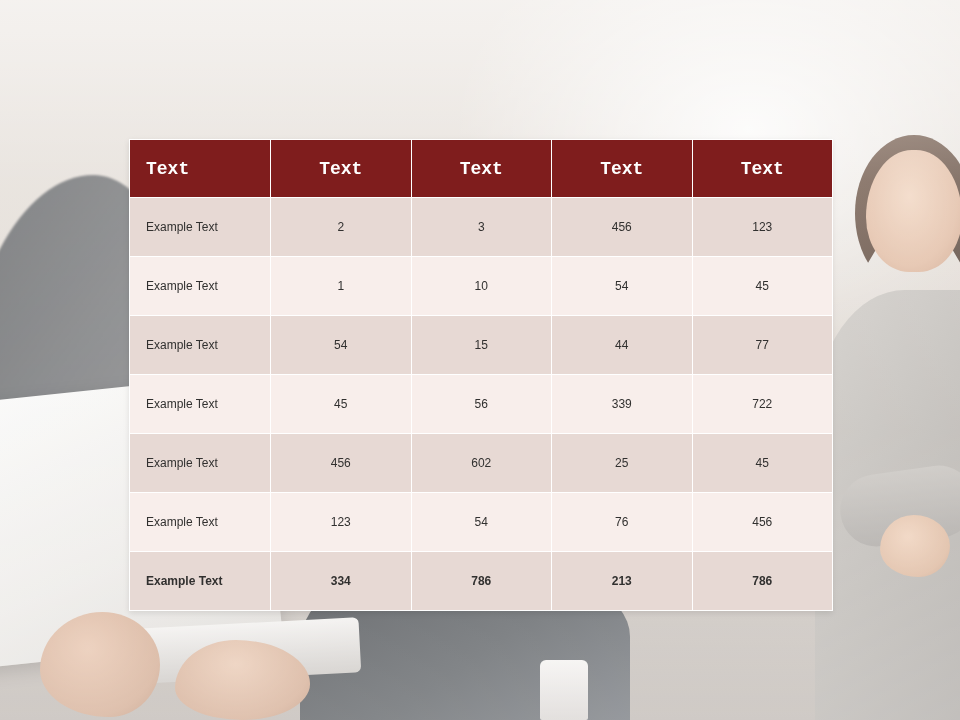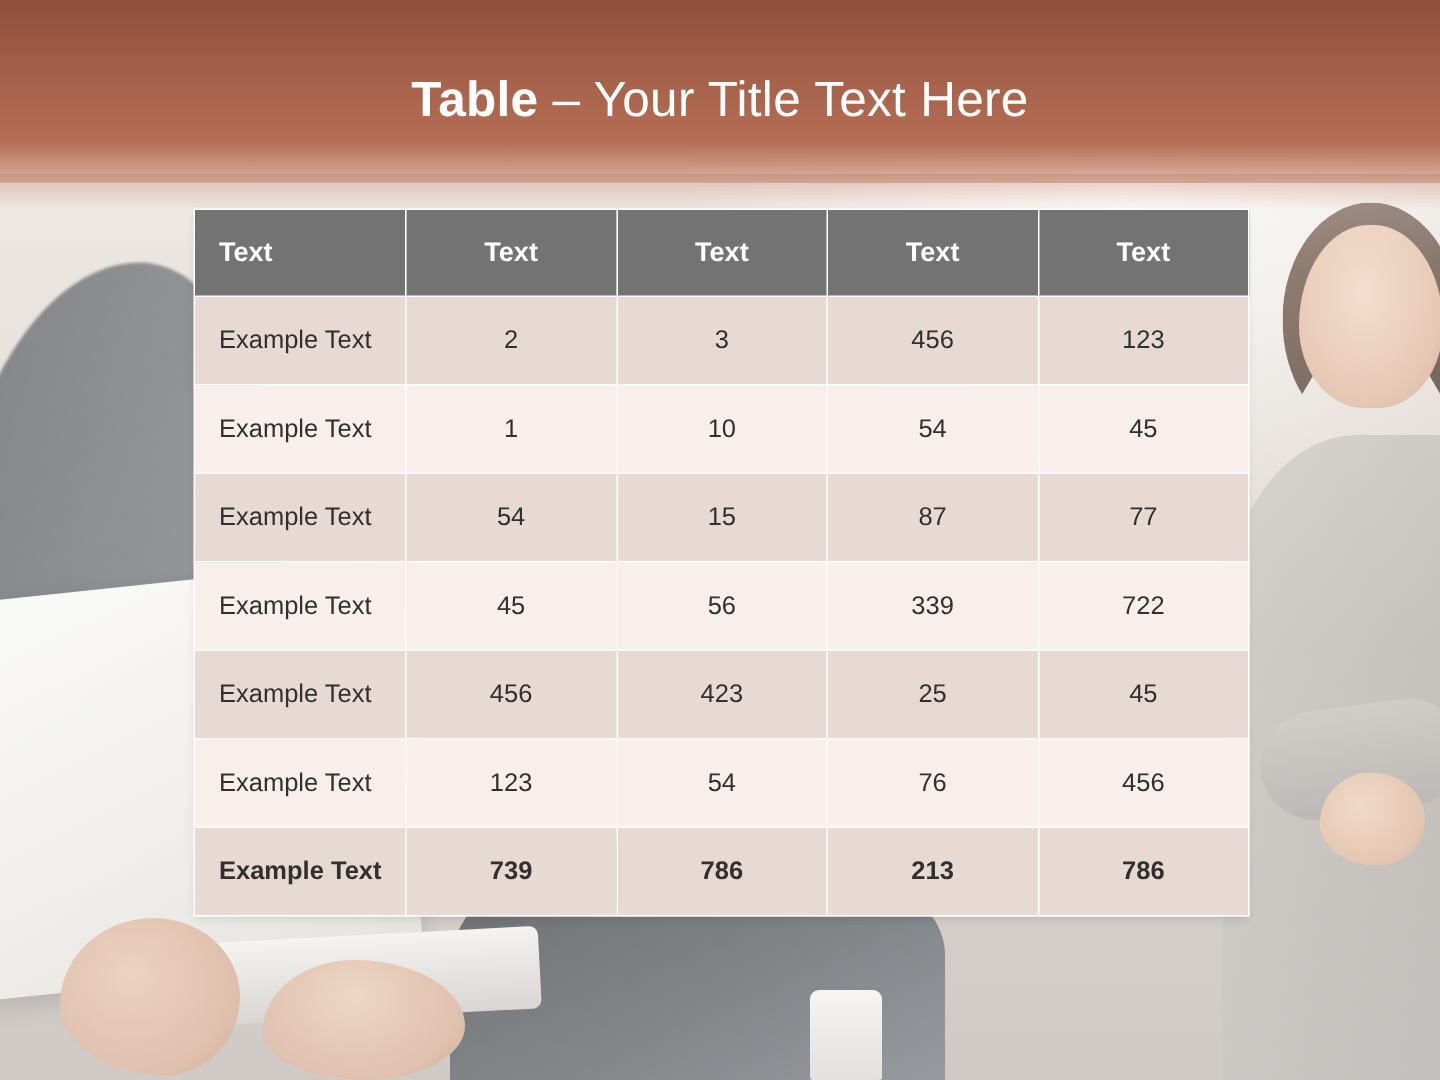--- a/index.html
+++ b/index.html
@@ -204,32 +204,33 @@
   }
   table.data {
     border-collapse: collapse;
     width: 703px;
     table-layout: fixed;
   }
   table.data th, table.data td {
     border: 1px solid #ffffff;
     height: 59px;
     padding: 0 14px;
-    font-size: 17px;
+    font-size: 12px;
     color: #31302f;
     text-align: center;
     vertical-align: middle;
     box-sizing: border-box;
   }
   table.data th {
-    background: #737373;
+    background: #7f1d1d;
     color: #ffffff;
     font-size: 18px;
     font-weight: bold;
     height: 58px;
+    font-family: Liberation Mono, monospace;
   }
   table.data th:first-child,
   table.data td:first-child {
     text-align: left;
     padding-left: 16px;
   }
   .row-dark td { background: #e7d9d4; }
   .row-light td { background: #f8eeeb; }
   .row-total td {
     background: #e7d9d4;
@@ -252,23 +253,20 @@
     <div class="fig-right-hand"></div>
     <div class="fig-center"></div>
     <div class="tie-white"></div>
     <div class="laptop-lid"></div>
     <div class="laptop-base"></div>
     <div class="hand-a"></div>
     <div class="hand-b"></div>
   </div>
   <div class="bg-haze"></div>
 
-  <div class="title-band">
-    <div class="title-text"><span class="title-strong">Table</span><span class="title-rest"> – Your Title Text Here</span></div>
-  </div>
 
   <div class="table-wrap">
     <table class="data">
       <colgroup>
         <col class="col-first">
         <col class="col-rest">
         <col class="col-rest">
         <col class="col-rest">
         <col class="col-rest">
       </colgroup>
@@ -293,47 +291,47 @@
           <td>Example Text</td>
           <td>1</td>
           <td>10</td>
           <td>54</td>
           <td>45</td>
         </tr>
         <tr class="row-dark">
           <td>Example Text</td>
           <td>54</td>
           <td>15</td>
-          <td>87</td>
+          <td>44</td>
           <td>77</td>
         </tr>
         <tr class="row-light">
           <td>Example Text</td>
           <td>45</td>
           <td>56</td>
           <td>339</td>
           <td>722</td>
         </tr>
         <tr class="row-dark">
           <td>Example Text</td>
           <td>456</td>
-          <td>423</td>
+          <td>602</td>
           <td>25</td>
           <td>45</td>
         </tr>
         <tr class="row-light">
           <td>Example Text</td>
           <td>123</td>
           <td>54</td>
           <td>76</td>
           <td>456</td>
         </tr>
         <tr class="row-total">
           <td>Example Text</td>
-          <td>739</td>
+          <td>334</td>
           <td>786</td>
           <td>213</td>
           <td>786</td>
         </tr>
       </tbody>
     </table>
   </div>
 
 </div>
 

